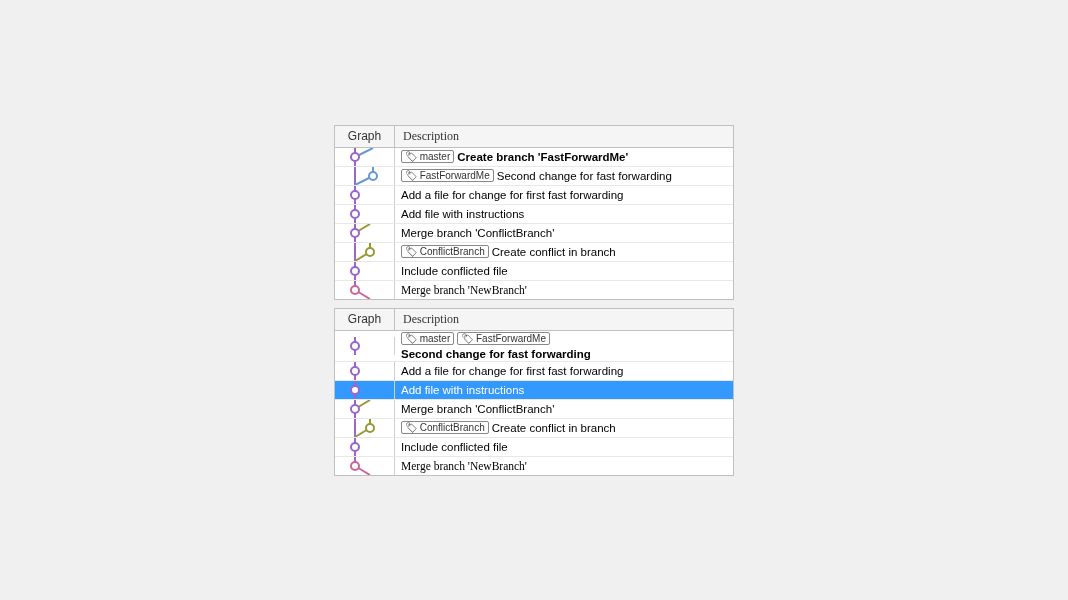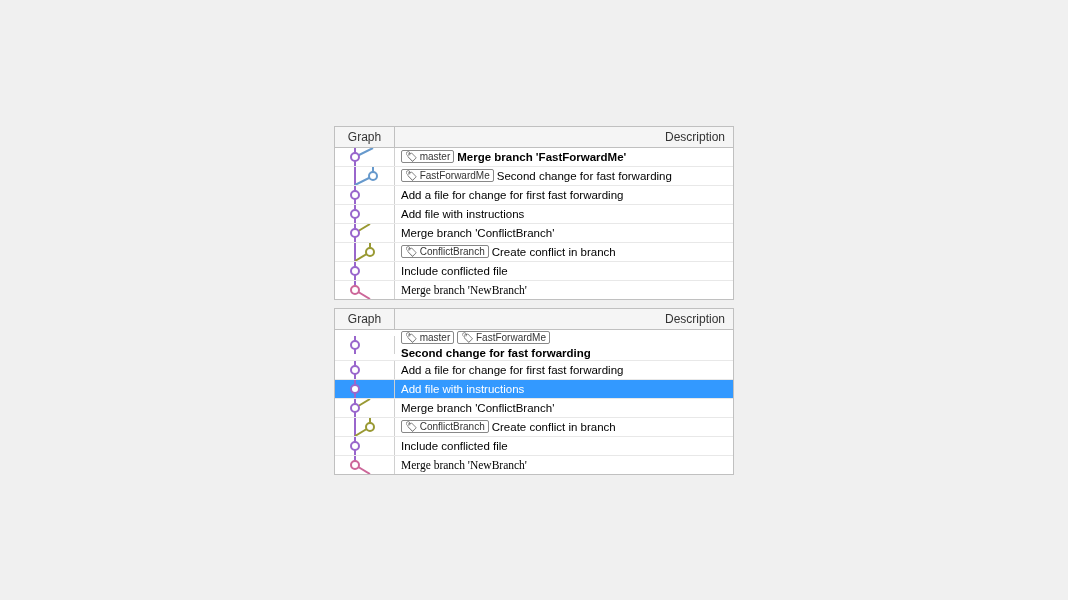--- a/index.html
+++ b/index.html
@@ -33,21 +33,22 @@
     .header-cell {
       padding: 3px 8px;
       font-weight: normal;
       font-size: 12px;
       color: #333;
       border-right: 1px solid #c0c0c0;
       text-align: center;
     }
     .header-cell:last-child {
       border-right: none;
-      text-align: right;
+      text-align: left;
+      font-family: Liberation Serif, serif;
     }
     .table-row {
       display: grid;
       grid-template-columns: 60px 1fr;
       border-bottom: 1px solid #e8e8e8;
       min-height: 18px;
       align-items: center;
     }
     .table-row:last-child {
       border-bottom: none;
@@ -115,21 +116,21 @@
           <line x1="20" y1="0" x2="20" y2="18" stroke="#9966cc" stroke-width="2"></line>
 
           <line x1="20" y1="9" x2="38" y2="0" stroke="#6699cc" stroke-width="2"></line>
           <circle cx="20" cy="9" r="4" fill="white" stroke="#9966cc" stroke-width="2"></circle>
         </svg>
       </div>
       <div class="desc-cell">
         <span class="branch-tag">
           <span>🏷</span>master
         </span>
-        <span class="bold-text">Merge branch 'FastForwardMe'</span>
+        <span class="bold-text">Create branch 'FastForwardMe'</span>
       </div>
     </div>
 
     <div class="table-row">
       <div class="graph-cell">
         <svg class="graph-svg" width="60" height="18" xmlns="http://www.w3.org/2000/svg">
           <line x1="20" y1="0" x2="20" y2="18" stroke="#9966cc" stroke-width="2"></line>
           <line x1="38" y1="0" x2="38" y2="9" stroke="#6699cc" stroke-width="2"></line>
           <line x1="38" y1="9" x2="20" y2="18" stroke="#6699cc" stroke-width="2"></line>
           <circle cx="38" cy="9" r="4" fill="white" stroke="#6699cc" stroke-width="2"></circle>

